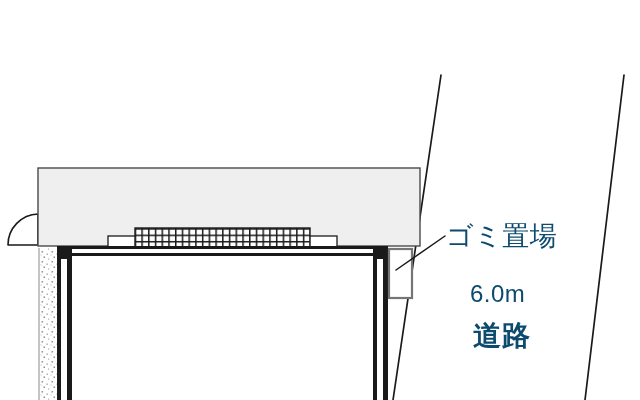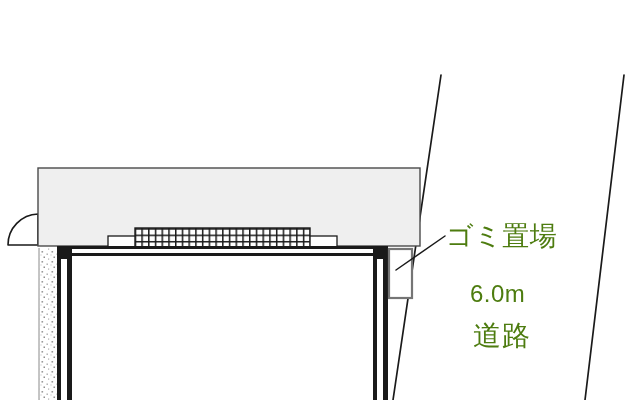--- a/index.html
+++ b/index.html
@@ -29,41 +29,42 @@
   .label-layer {
     position: absolute;
     left: 0;
     top: 0;
     width: 640px;
     height: 400px;
     pointer-events: none;
   }
   .plan-label {
     position: absolute;
-    color: #4d7c0f;
+    color: #0c4a6e;
     white-space: nowrap;
     line-height: 1;
   }
   .label-trash {
     left: 446px;
     top: 223px;
     font-size: 27px;
     letter-spacing: 0.5px;
   }
   .label-road-width {
     left: 470px;
     top: 282px;
     font-size: 24px;
     letter-spacing: 0.5px;
   }
   .label-road-name {
     left: 473px;
     top: 322px;
     font-size: 28px;
     letter-spacing: 1px;
+    font-weight: bold;
   }
 </style>
 </head>
 <body>
 
 <div id="plan-root">
 
   <svg id="plan-svg" viewBox="0 0 640 400" xmlns="http://www.w3.org/2000/svg">
 
     <defs>

